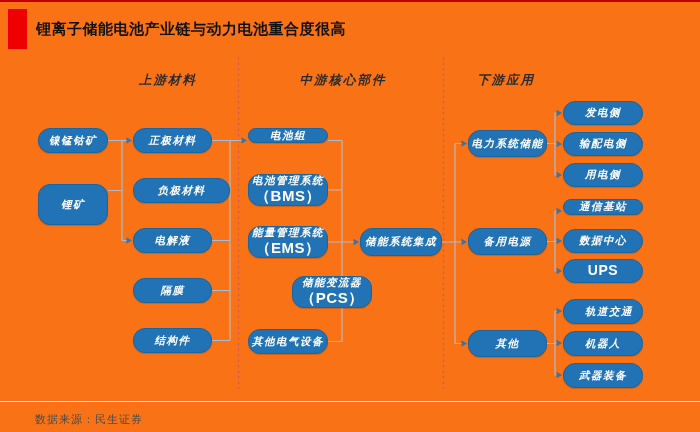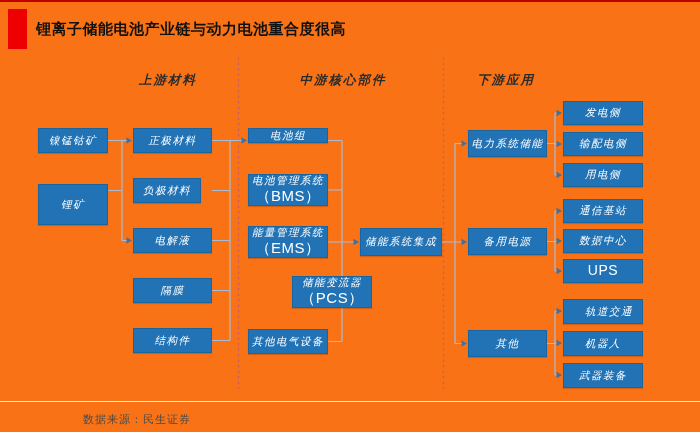--- a/index.html
+++ b/index.html
@@ -6,35 +6,35 @@
   #stage{position:relative;width:700px;height:432px;background:#f97316;overflow:hidden;
          font-family:"Liberation Sans",sans-serif;}
   
   #topline{position:absolute;left:0;top:0;width:700px;height:2px;background:var(--accent-dark,#c00000);}
   #redblock{position:absolute;left:8px;top:9px;width:19px;height:40px;background:var(--accent,#ee0000);}
   #title{position:absolute;left:36px;top:20px;font-size:15px;font-weight:bold;color:#111;letter-spacing:0.5px;}
   
   .sec{position:absolute;top:72px;width:120px;text-align:center;font-weight:bold;color:#2b2b2b;
        font-size:12.5px;letter-spacing:2px;font-family:"Liberation Serif",serif;font-style:italic;}
   
-  .node{position:absolute;background:var(--box,#2173b5);border:1px solid #1a649f;border-radius:0;
+  .node{position:absolute;background:var(--box,#2173b5);border:1px solid #1a649f;border-radius:12px;
         color:#fff;display:flex;flex-direction:column;align-items:center;justify-content:center;
-        font-weight:normal;font-size:10.5px;line-height:1.25;box-sizing:border-box;
+        font-weight:bold;font-size:10.5px;line-height:1.25;box-sizing:border-box;
         box-shadow:0 1px 1px rgba(0,0,0,0.15);}
   .node .zh{font-family:"Liberation Serif",serif;font-style:italic;letter-spacing:1.5px;white-space:nowrap;}
   .node .latin{font-family:"Liberation Sans",sans-serif;font-style:normal;letter-spacing:0.5px;font-size:15px;white-space:nowrap;}
   .node .big-latin{font-family:"Liberation Sans",sans-serif;font-style:normal;letter-spacing:0.5px;font-size:14px;white-space:nowrap;}
   
   #wires{position:absolute;left:0;top:0;}
   .cline{stroke:var(--connector,#a9bcd6);stroke-width:1.2;fill:none;}
   .arrowhead{fill:var(--arrow,#41719c);stroke:none;}
   .dashed{stroke:var(--divider-red,#cc5f5f);stroke-width:1.4;stroke-dasharray:2.5 3;fill:none;}
   
   #footline{position:absolute;left:0;top:401px;width:700px;height:1px;background:#f0f0f0;}
-  #source{position:absolute;left:35px;top:412px;font-size:11px;color:#4a4a4a;letter-spacing:1px;margin-left:48px;}
+  #source{position:absolute;left:35px;top:412px;font-size:11px;color:#4a4a4a;letter-spacing:1px;}
 </style>
 </head>
 <body>
 
 <div id="stage">
 
   <svg id="wires" width="700" height="432">
 
     <line class="dashed" x1="238.5" y1="57" x2="238.5" y2="389"></line>
     <line class="dashed" x1="443.5" y1="57" x2="443.5" y2="389"></line>
@@ -82,21 +82,21 @@
   <div class="node" style="left:38px;top:128px;width:70px;height:25px;">
     <span class="zh">镍锰钴矿</span>
   </div>
   <div class="node" style="left:38px;top:184px;width:70px;height:41px;">
     <span class="zh">锂矿</span>
   </div>
 
   <div class="node" style="left:133px;top:128px;width:79px;height:25px;">
     <span class="zh">正极材料</span>
   </div>
-  <div class="node" style="left:133px;top:178px;width:68px;height:25px;">
+  <div class="node" style="left:133px;top:178px;width:97px;height:25px;">
     <span class="zh">负极材料</span>
   </div>
   <div class="node" style="left:133px;top:228px;width:79px;height:25px;">
     <span class="zh">电解液</span>
   </div>
   <div class="node" style="left:133px;top:328px;width:79px;height:25px;">
     <span class="zh">结构件</span>
   </div>
   <div class="node" style="left:133px;top:278px;width:79px;height:25px;">
     <span class="zh">隔膜</span>
@@ -138,21 +138,21 @@
   <div class="node" style="left:563px;top:101px;width:80px;height:24px;">
     <span class="zh">发电侧</span>
   </div>
   <div class="node" style="left:563px;top:132px;width:80px;height:24px;">
     <span class="zh">输配电侧</span>
   </div>
   <div class="node" style="left:563px;top:163px;width:80px;height:24px;">
     <span class="zh">用电侧</span>
   </div>
 
-  <div class="node" style="left:563px;top:199px;width:80px;height:24px;">
+  <div class="node" style="left:563px;top:199px;width:80px;height:16px;">
     <span class="zh">通信基站</span>
   </div>
   <div class="node" style="left:563px;top:229px;width:80px;height:24px;">
     <span class="zh">数据中心</span>
   </div>
   <div class="node" style="left:563px;top:259px;width:80px;height:24px;">
     <span class="big-latin">UPS</span>
   </div>
 
   <div class="node" style="left:563px;top:299px;width:80px;height:25px;padding-left:12px;">

